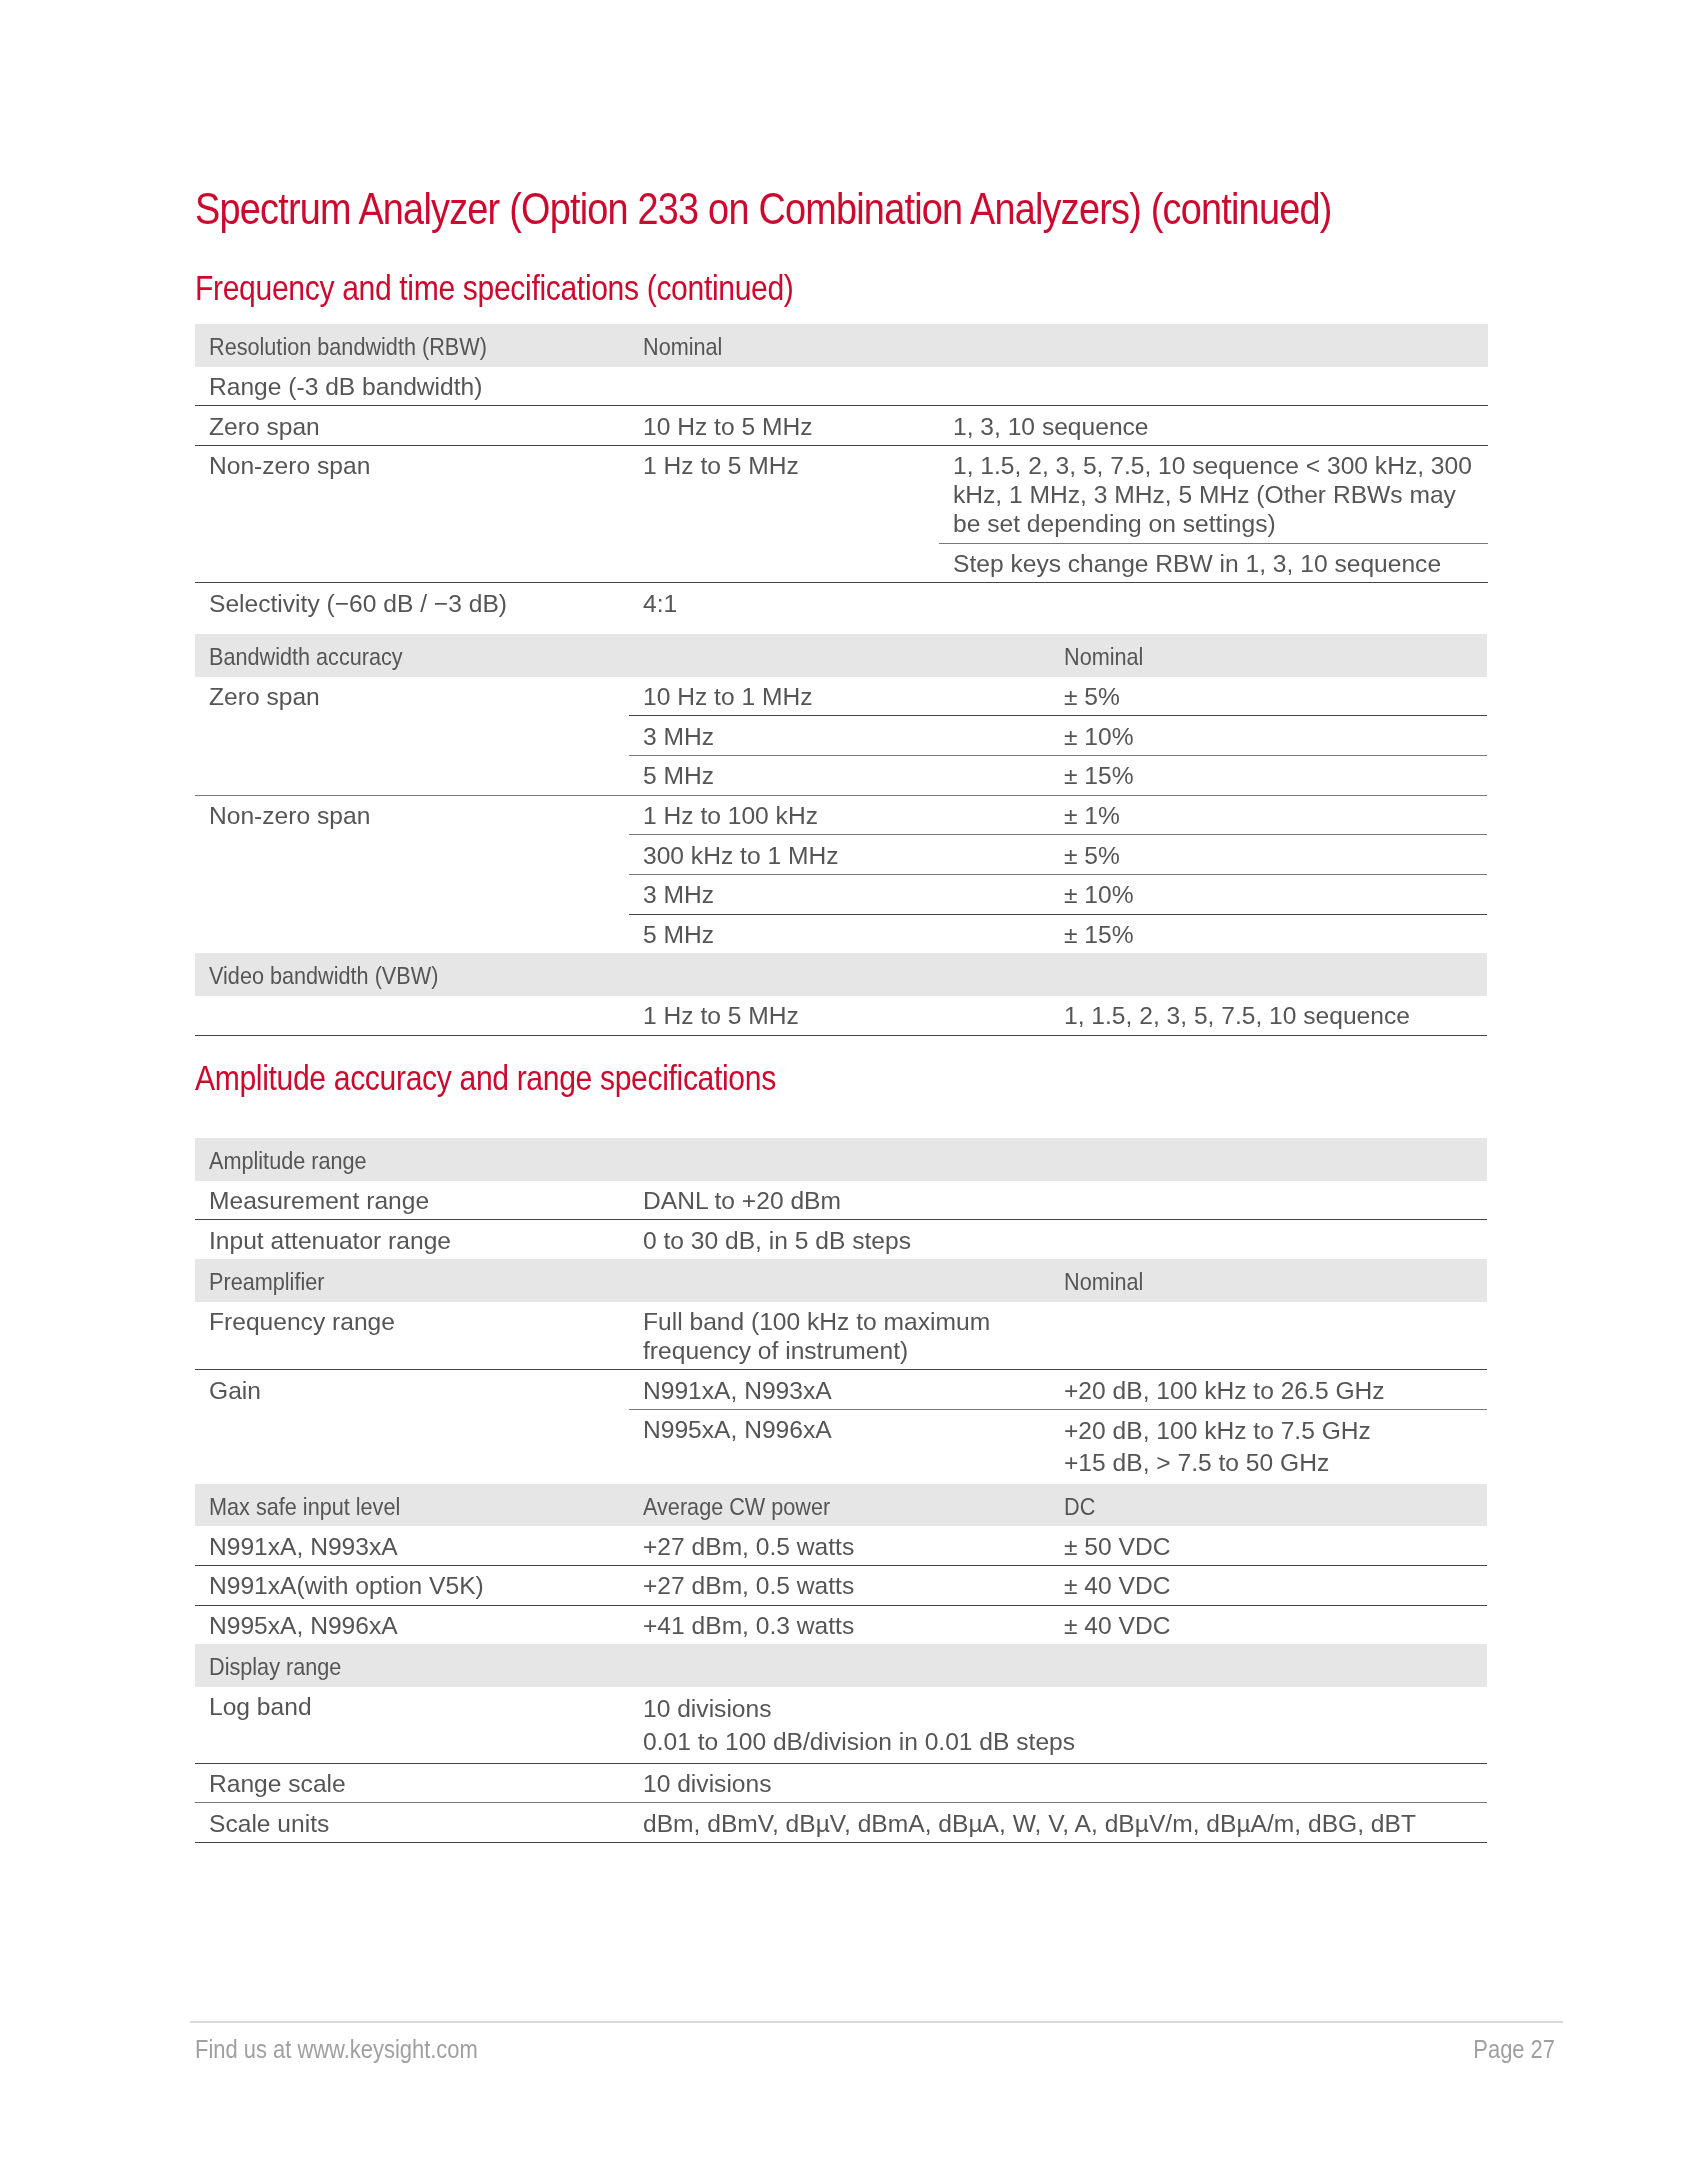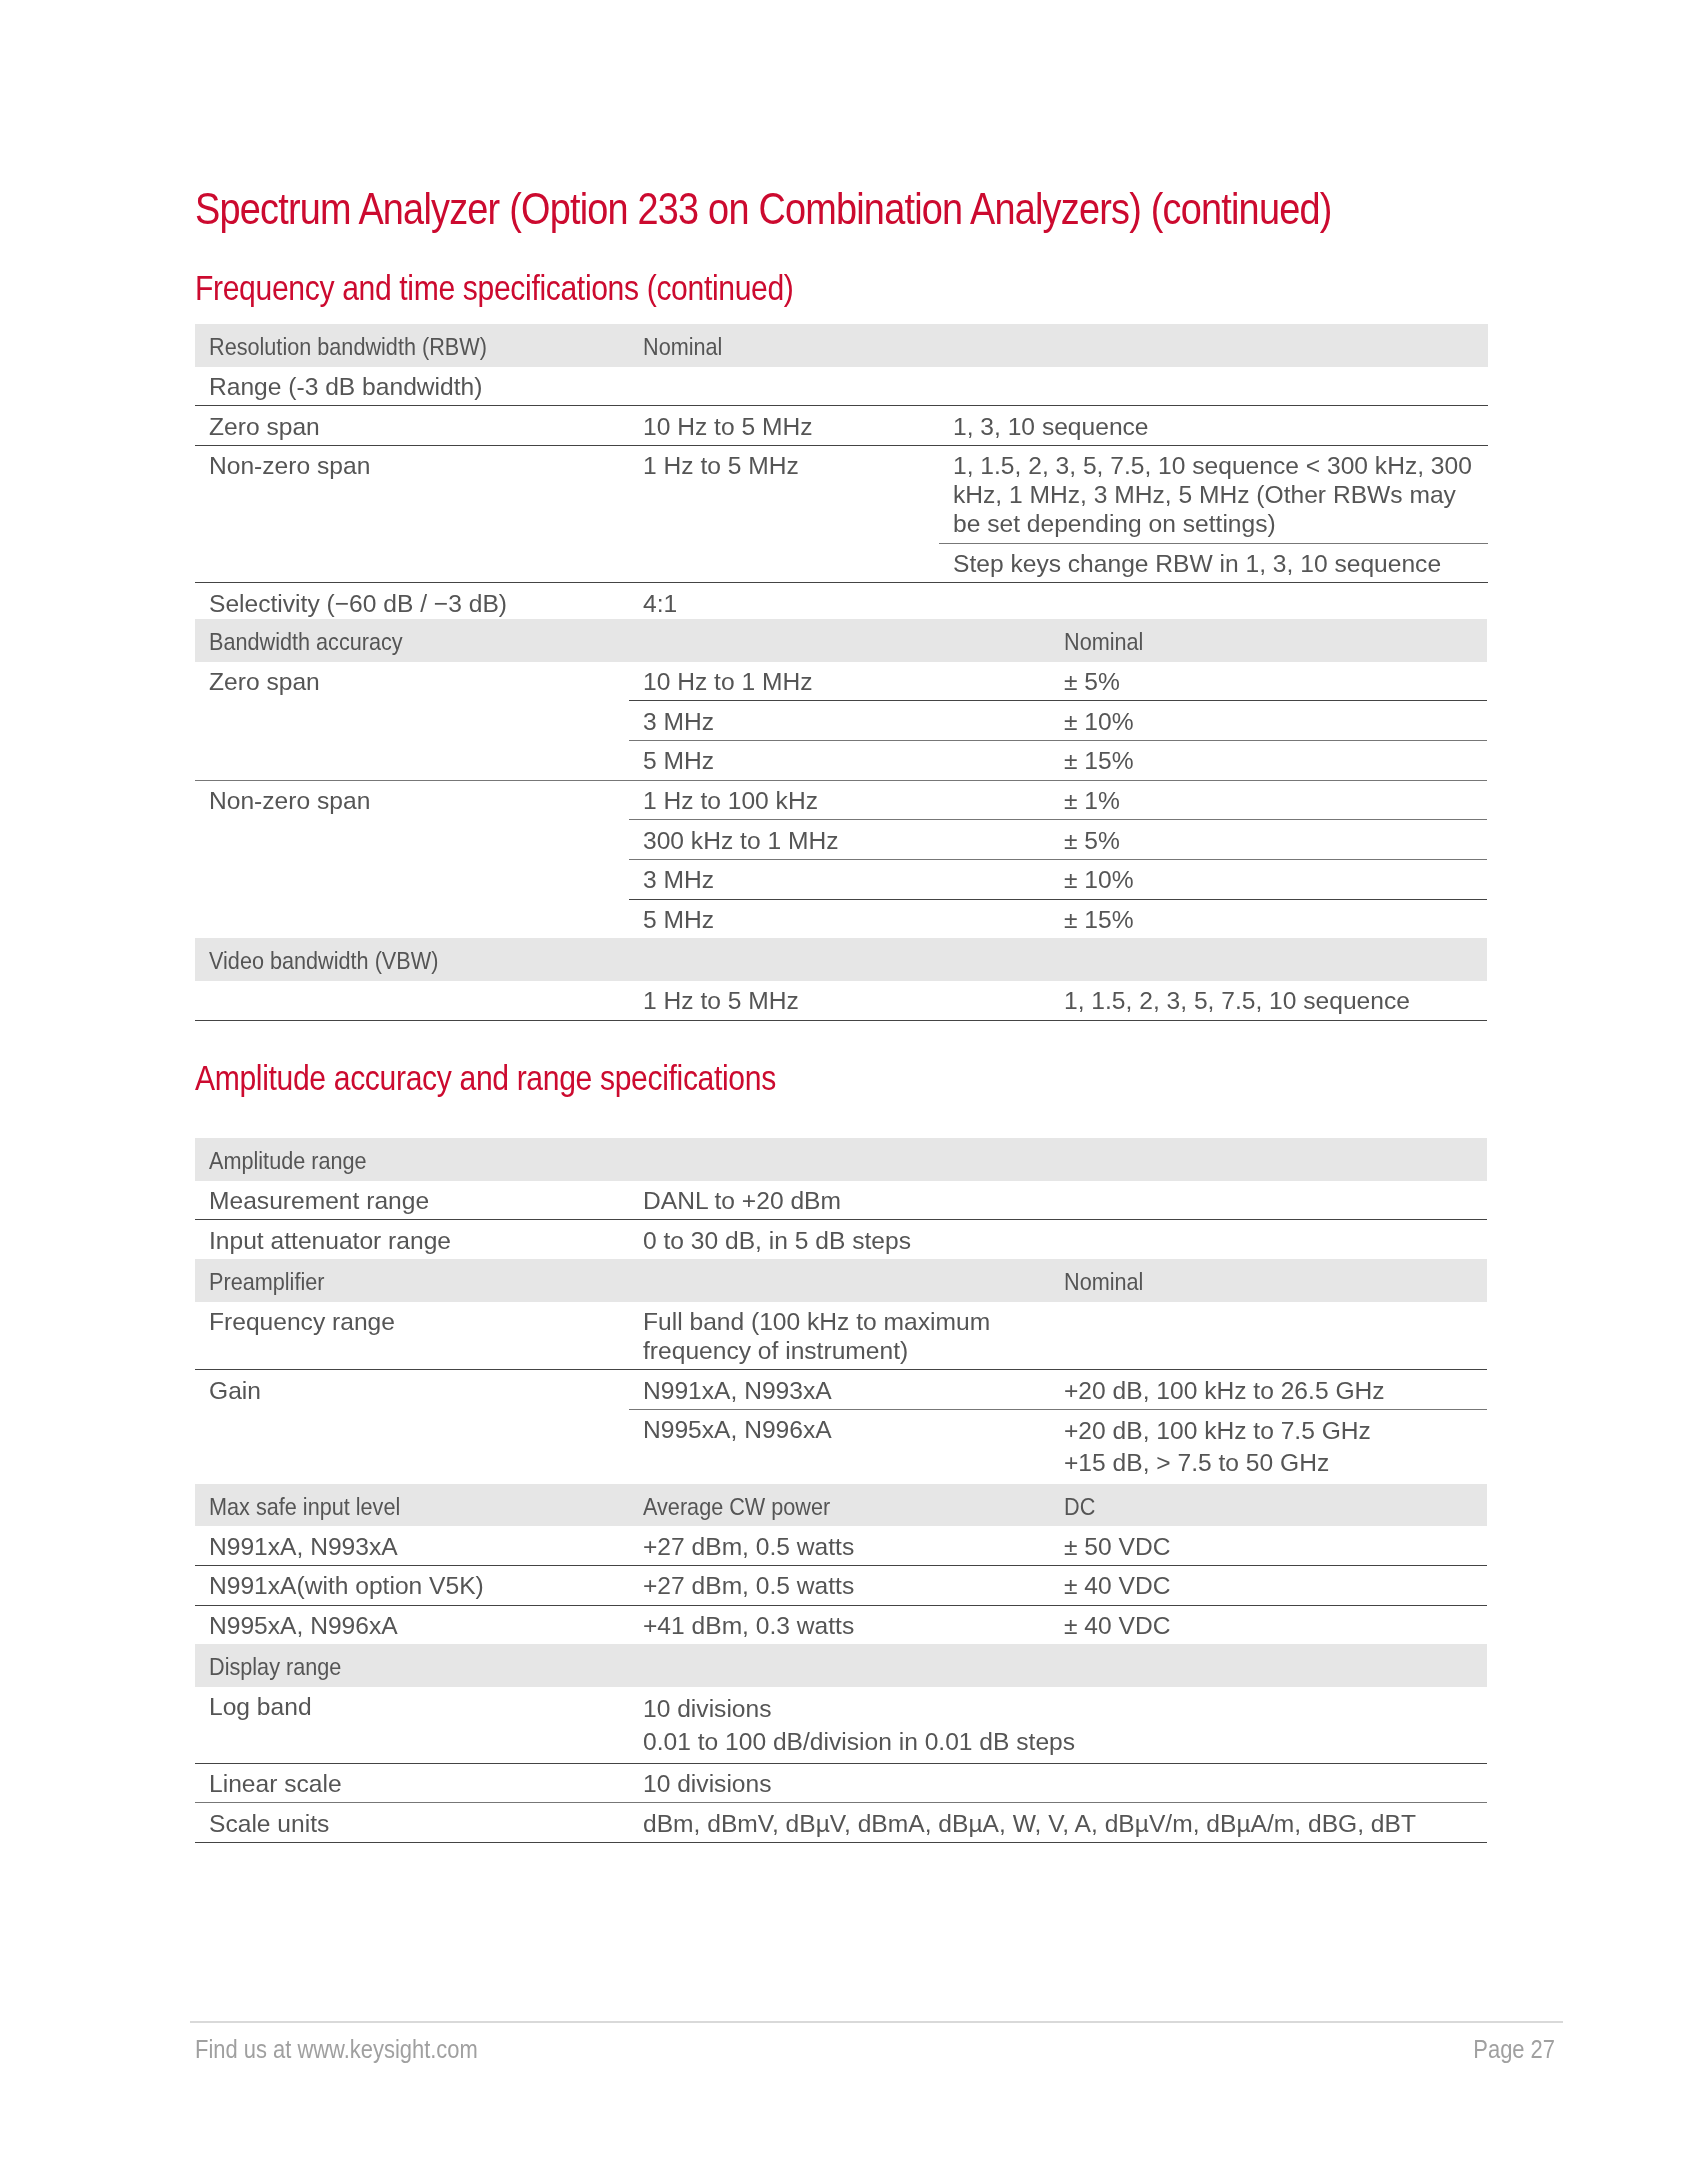--- a/index.html
+++ b/index.html
@@ -54,21 +54,21 @@
     <tr>
       <td class="bb">Step keys change RBW in 1, 3, 10 sequence</td>
     </tr>
     <tr>
       <td>Selectivity (−60 dB / −3 dB)</td>
       <td colspan="2">4:1</td>
     </tr>
   </tbody>
     </table>
 
-  <table style="top:619px;">
+  <table style="top:634px;">
     <colgroup>
         <col style="width:434px">
         <col style="width:421px">
         <col style="width:437px">
       </colgroup>
     <tbody>
         <tr class="hdr">
       <td><span class="bold">Bandwidth accuracy</span></td>
       <td></td>
       <td><span class="bold">Nominal</span></td>
@@ -190,21 +190,21 @@
       <td></td>
     </tr>
     <tr>
       <td class="bb">Log band</td>
       <td class="bb" colspan="2" style="line-height:33px;">
         <span class="line2">10 divisions</span>
         <span class="line2">0.01 to 100 dB/division in 0.01 dB steps</span>
       </td>
     </tr>
     <tr>
-      <td style="border-bottom:1.8px solid #777;">Linear scale</td>
+      <td style="border-bottom:1.8px solid #777;">Range scale</td>
       <td style="border-bottom:1.8px solid #777;" colspan="2">10 divisions</td>
     </tr>
     <tr>
       <td class="bb">Scale units</td>
       <td class="bb" colspan="2">dBm, dBmV, dBµV, dBmA, dBµA, W, V, A, dBµV/m, dBµA/m, dBG, dBT</td>
     </tr>
   </tbody>
     </table>
 
 </div>

